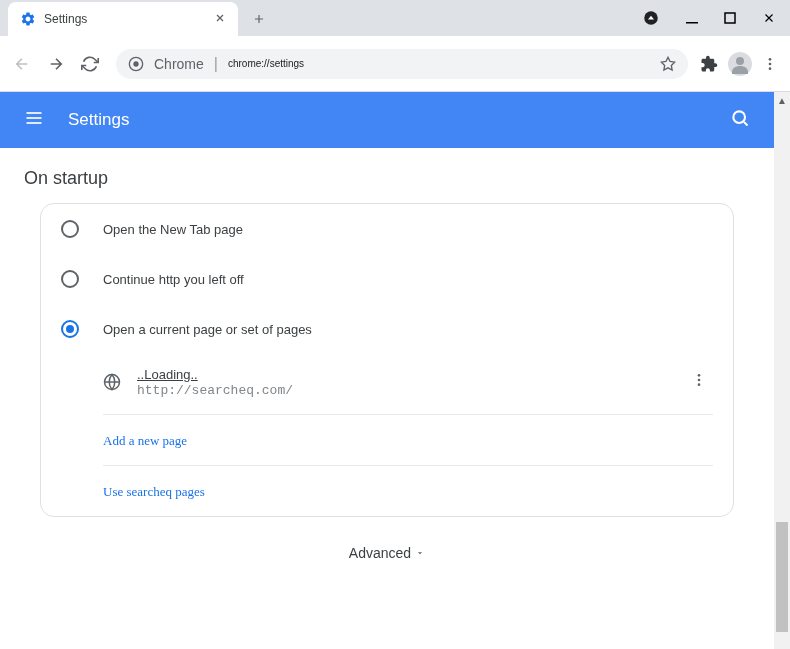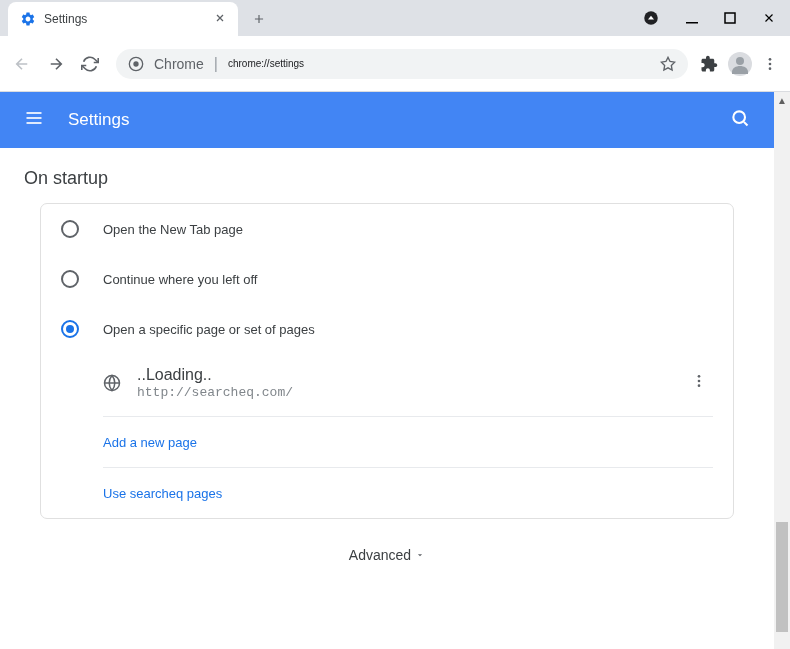--- a/index.html
+++ b/index.html
@@ -27,38 +27,38 @@
 .scrollbar-thumb { position: absolute; right: 2px; width: 12px; background: #c1c1c1; border-radius: 0; }
 .scrollbar-arrow { position: absolute; right: 0; width: 16px; height: 16px; display: flex; align-items: center; justify-content: center; color: #606060; font-size: 10px; }
 
 .settings-header { background: #4285f4; height: 56px; display: flex; align-items: center; padding: 0 16px; color: #fff; margin-right: 16px; }
 .menu-btn { padding: 8px; margin-right: 16px; cursor: pointer; }
 .settings-title { font-size: 17px; font-weight: 500; flex: 1; }
 .search-btn { padding: 8px; cursor: pointer; }
 
 .settings-body { background: #fff; padding: 20px 0; margin-right: 16px; }
 .section-title { font-size: 18px; color: #3c4043; padding: 0 24px 14px; }
-.card { margin: 0 40px; border: 1px solid #e0e0e0; border-radius: 7px; background: #fff; }
+.card { margin: 0 40px; border: 1px solid #e0e0e0; border-radius: 14px; background: #fff; }
 
 .radio-row { display: flex; align-items: center; padding: 16px 20px; gap: 24px; cursor: pointer; }
 .radio-circle { width: 18px; height: 18px; border: 2px solid #5f6368; border-radius: 50%; position: relative; flex-shrink: 0; }
 .radio-circle.selected { border-color: #1a73e8; }
 .radio-circle.selected::after { content: ''; position: absolute; top: 3px; left: 3px; width: 8px; height: 8px; background: #1a73e8; border-radius: 50%; }
 .radio-label { font-size: 13px; color: #3c4043; }
 
 .page-entry { margin-left: 62px; margin-right: 20px; padding: 12px 0 16px; border-bottom: 1px solid #e8eaed; display: flex; align-items: center; gap: 16px; }
 .globe-icon { width: 18px; height: 18px; color: #5f6368; flex-shrink: 0; }
 .page-info { flex: 1; }
-.page-title { font-size: 16px; color: #3c4043; }
+.page-title { font-size: 13px; color: #3c4043; text-decoration: underline; }
 .page-url { font-size: 13px; color: #80868b; margin-top: 1px; font-family: Liberation Mono, monospace; }
 .more-icon { color: #5f6368; cursor: pointer; padding: 6px; }
 
 .link-row { margin-left: 62px; margin-right: 20px; padding: 16px 0; border-bottom: 1px solid #e8eaed; }
 .link-row:last-child { border-bottom: none; }
-.link-text { font-size: 13px; color: #1a73e8; cursor: pointer; }
+.link-text { font-size: 13px; color: #1a73e8; cursor: pointer; font-family: Liberation Serif, serif; }
 
 .advanced-row { display: flex; align-items: center; justify-content: center; padding: 28px 0; gap: 4px; }
 .advanced-label { font-size: 14px; color: #3c4043; }
 </style>
 </head>
 <body>
 
 <div class="tab-strip">
   <div class="tab">
     <svg width="16" height="16" viewBox="0 0 24 24" fill="#1a73e8">
@@ -161,25 +161,25 @@
   <div class="settings-body">
     <div class="section-title">On startup</div>
 
     <div class="card">
       <div class="radio-row">
         <div class="radio-circle"></div>
         <span class="radio-label">Open the New Tab page</span>
       </div>
       <div class="radio-row">
         <div class="radio-circle"></div>
-        <span class="radio-label">Continue where you left off</span>
+        <span class="radio-label">Continue http you left off</span>
       </div>
       <div class="radio-row">
         <div class="radio-circle selected"></div>
-        <span class="radio-label">Open a specific page or set of pages</span>
+        <span class="radio-label">Open a current page or set of pages</span>
       </div>
 
       <div class="page-entry">
         <svg class="globe-icon" width="18" height="18" viewBox="0 0 24 24" fill="none" stroke="#5f6368" stroke-width="2">
             <circle cx="12" cy="12" r="10"></circle>
             <line x1="2" y1="12" x2="22" y2="12"></line>
             <path d="M12 2a15.3 15.3 0 010 20 15.3 15.3 0 010-20z"></path>
           </svg>
         <div class="page-info">
           <div class="page-title">..Loading..</div>

